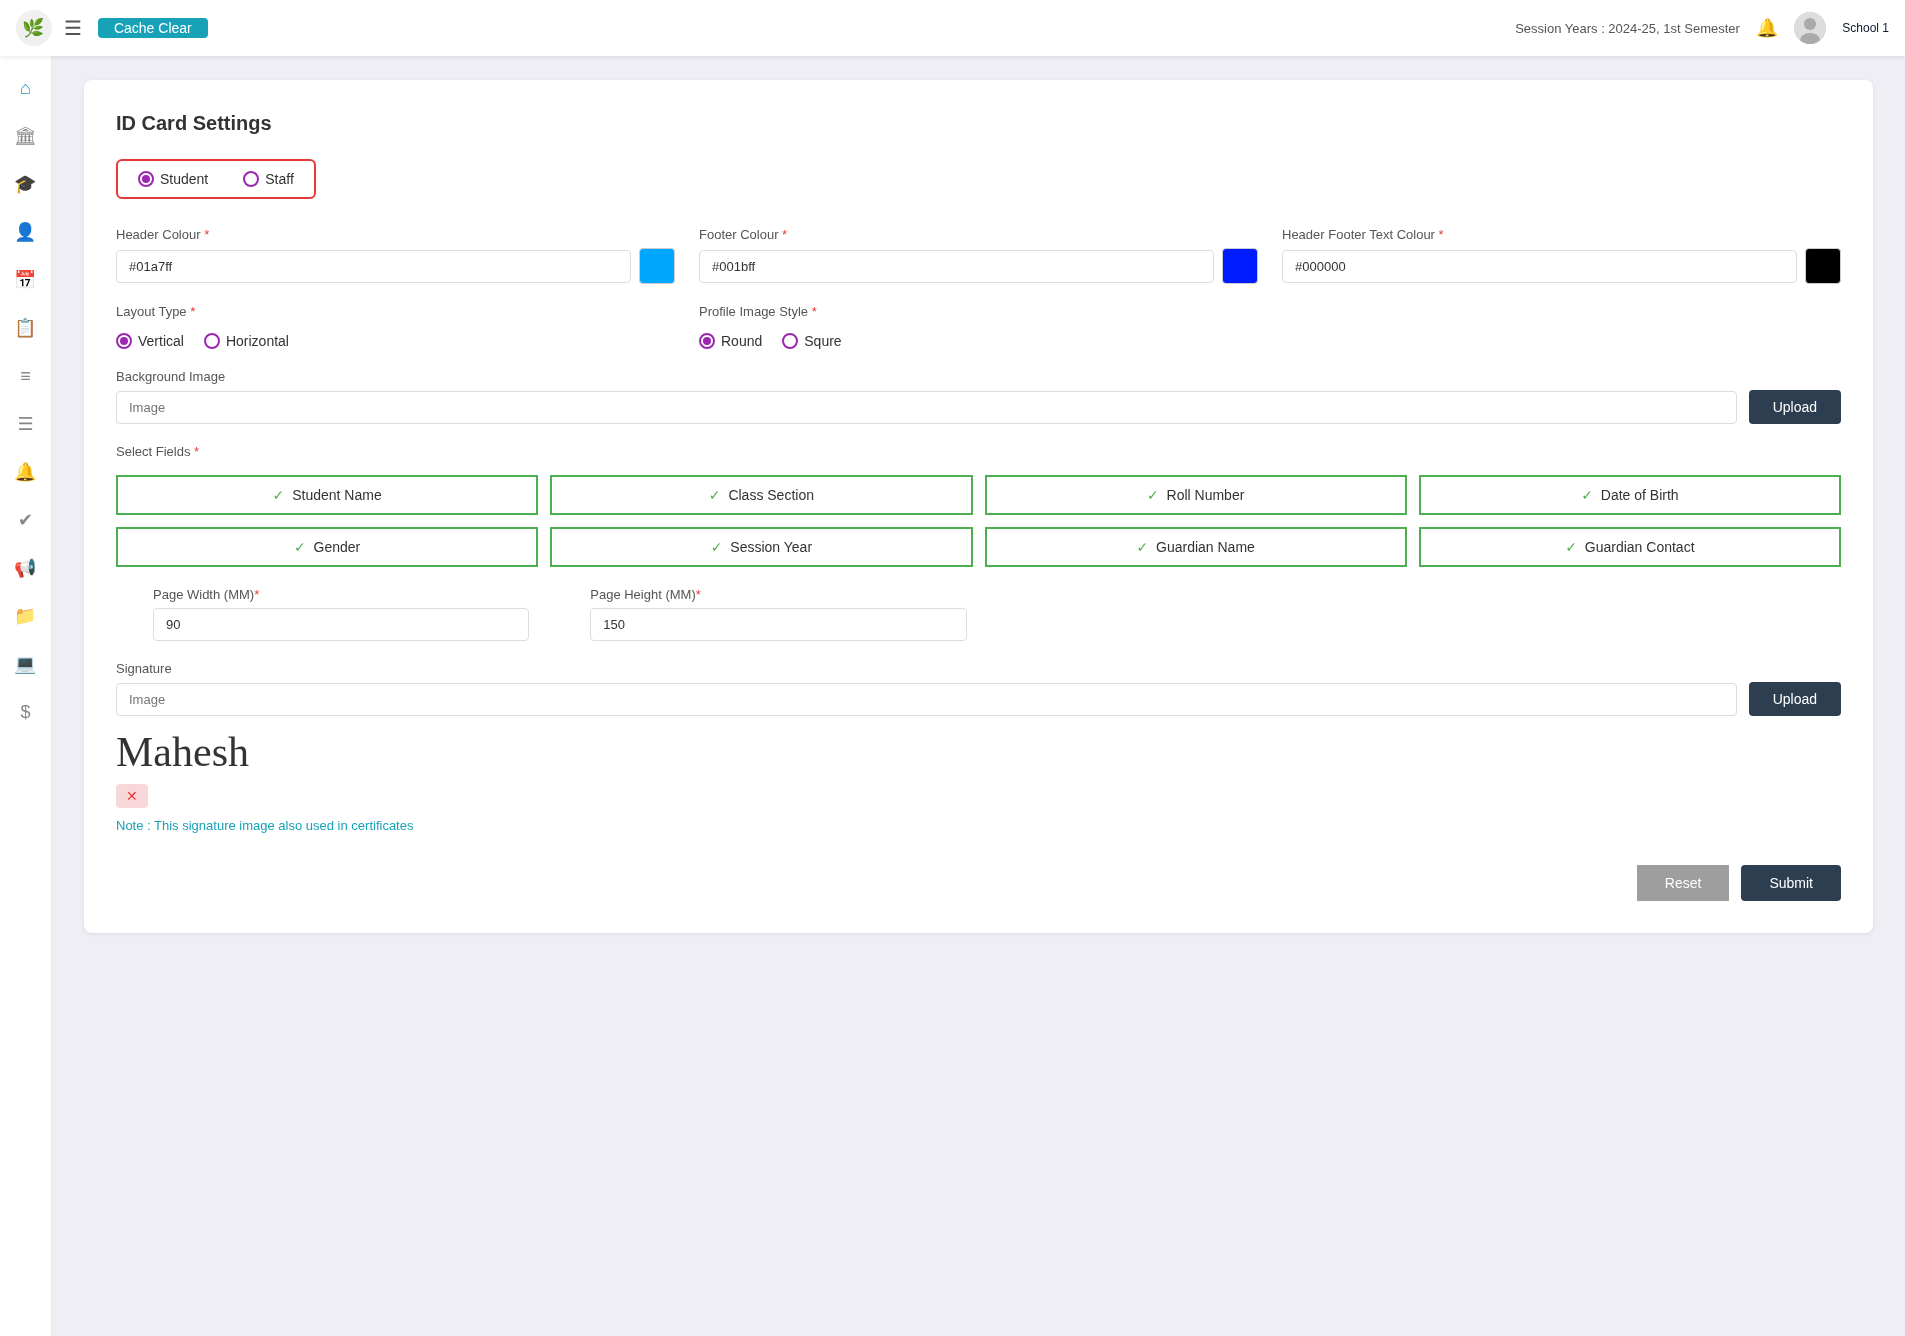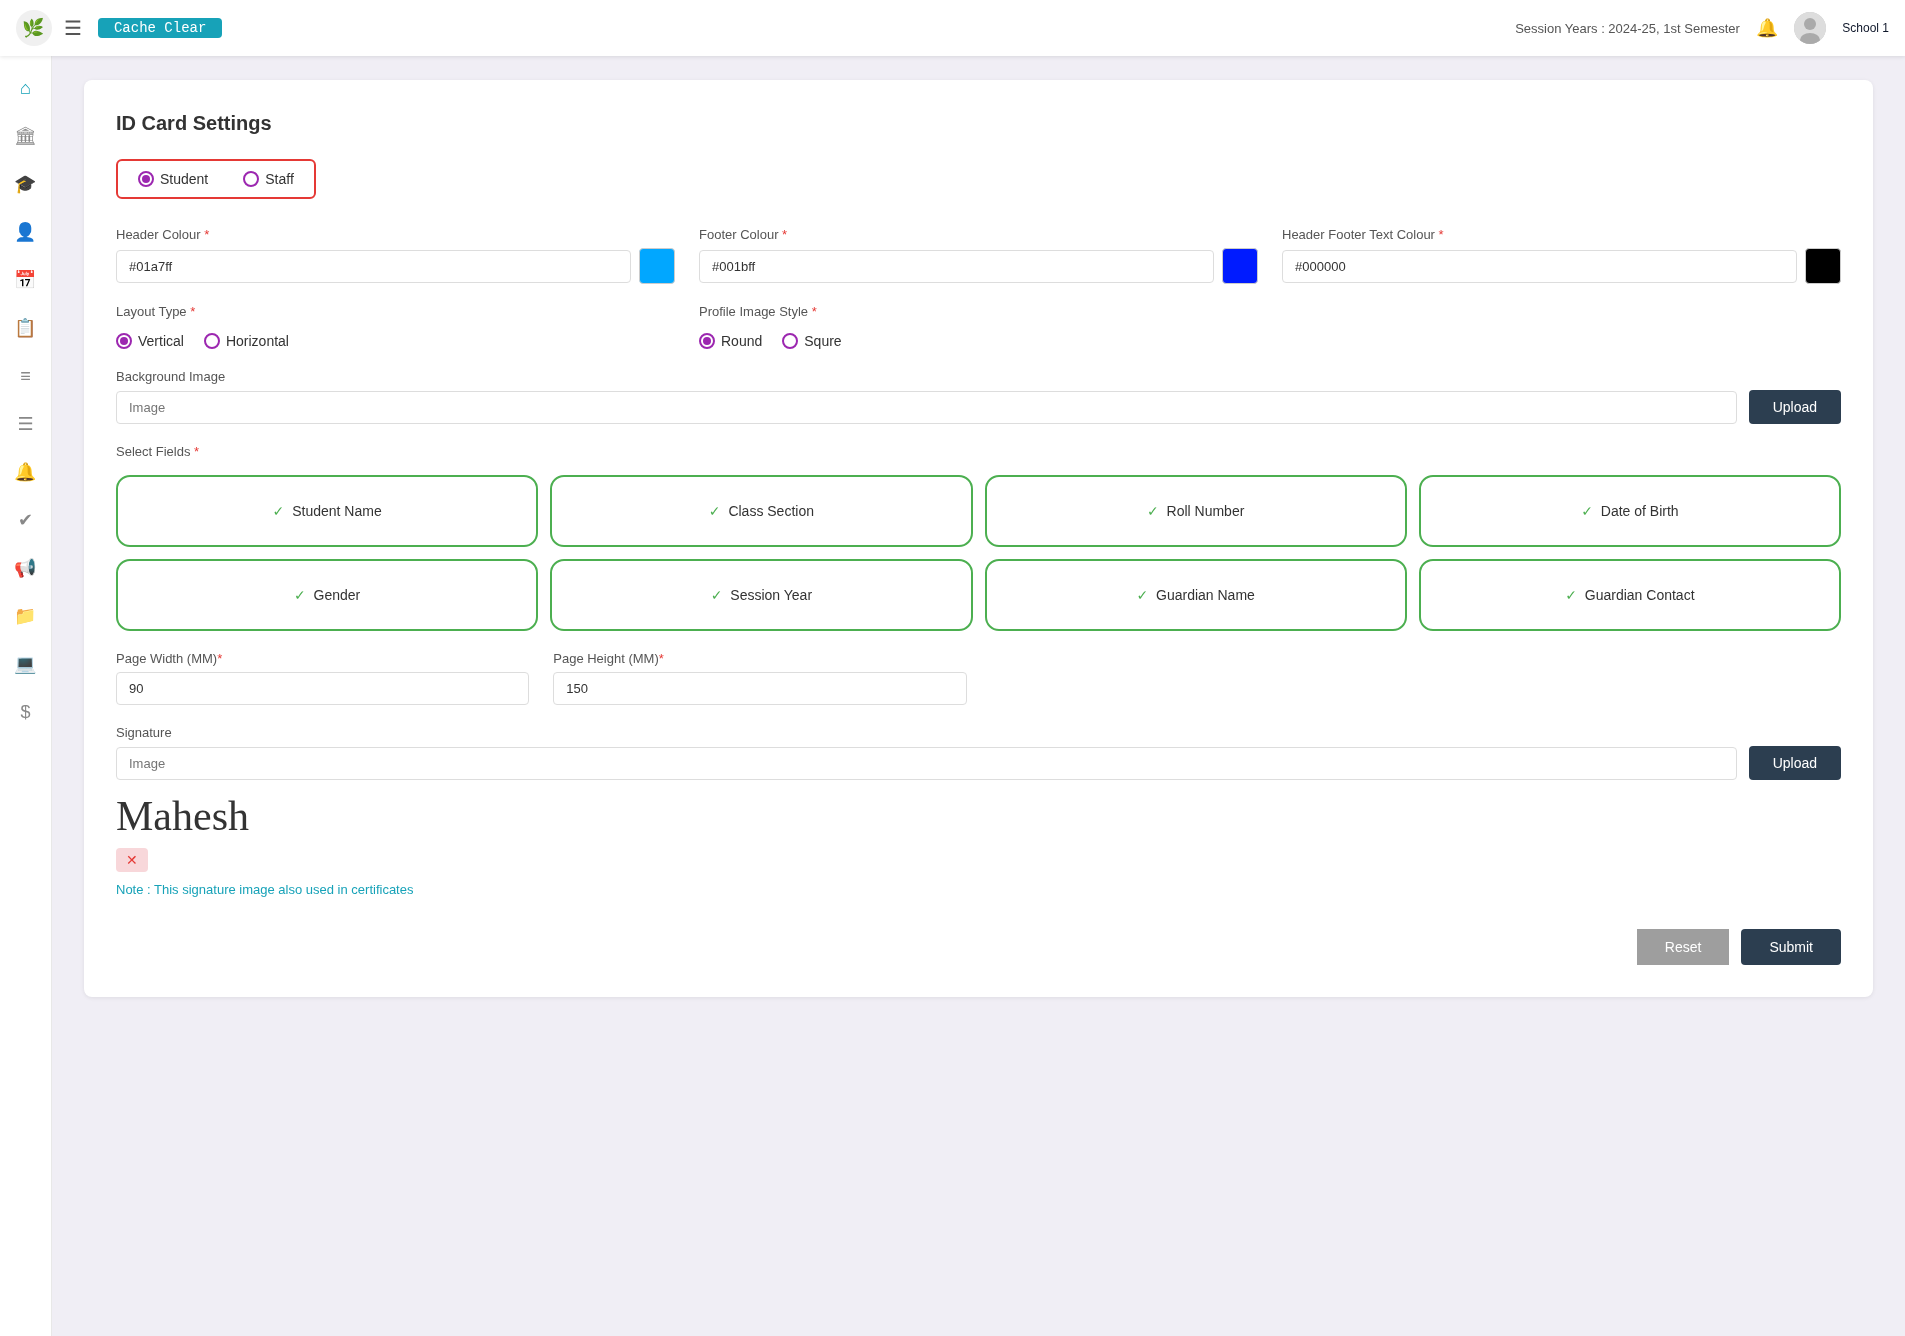--- a/index.html
+++ b/index.html
@@ -9,21 +9,21 @@
     .navbar {
       display: flex; align-items: center; background: #fff;
       height: 56px; padding: 0 16px; box-shadow: 0 1px 4px rgba(0,0,0,0.1);
       position: relative; z-index: 10;
     }
     .navbar-logo { width: 36px; height: 36px; margin-right: 12px; }
     .navbar-logo svg { width: 36px; height: 36px; }
     .navbar-menu-icon { font-size: 20px; color: #555; margin-right: 16px; cursor: pointer; }
     .cache-clear-btn {
       background: #17a2b8; color: #fff; border: none; border-radius: 4px;
-      padding: 2px 16px; font-size: 14px; cursor: pointer; font-weight: 500; font-family: Liberation Mono, monospace;
+      padding: 2px 16px; font-size: 14px; cursor: pointer; font-weight: 500;
     }
     .navbar-right {
       margin-left: auto; display: flex; align-items: center; gap: 16px;
     }
     .session-text { font-size: 13px; color: #555; }
     .navbar-icon { font-size: 18px; color: #777; cursor: pointer; }
     .user-avatar {
       width: 32px; height: 32px; border-radius: 50%; background: #ccc;
       display: flex; align-items: center; justify-content: center; overflow: hidden;
     }
@@ -111,29 +111,29 @@
     .upload-btn {
       background: #2c3e50; color: #fff; border: none; border-radius: 4px;
       padding: 9px 24px; font-size: 14px; cursor: pointer; font-weight: 500;
     }
 
     
     .fields-grid {
       display: grid; grid-template-columns: repeat(4, 1fr); gap: 12px; margin-top: 10px;
     }
     .field-chip {
-      border: 2px solid #4caf50; border-radius: 14px;
-      padding: 26px 8px; text-align: center; font-size: 14px; color: #333;
+      border: 2px solid #4caf50; border-radius: 0;
+      padding: 10px 8px; text-align: center; font-size: 14px; color: #333;
       cursor: pointer; background: #fff;
     }
     .field-chip .check { color: #4caf50; margin-right: 4px; }
 
     
     .dim-row { display: flex; gap: 24px; margin-bottom: 20px; }
-    .dim-group { flex: 1; }
+    .dim-group { flex: 1; margin-left: 37px; }
     .dim-input {
       width: 100%; border: 1px solid #ddd; border-radius: 4px;
       padding: 8px 12px; font-size: 13px; color: #333; outline: none;
     }
 
     
     .sig-section { margin-top: 8px; }
     .sig-preview {
       font-family: 'Brush Script MT', cursive; font-size: 42px;
       color: #333; margin: 12px 0 8px 0; display: block;

